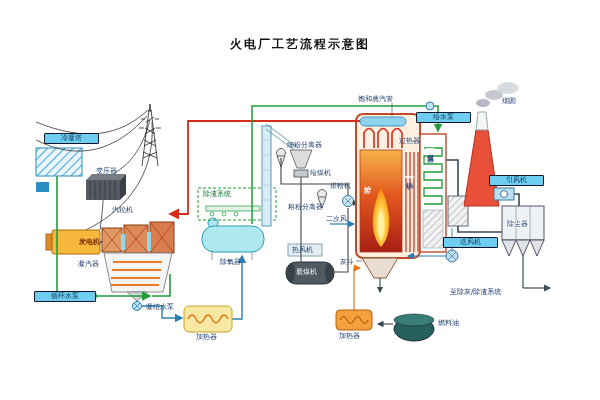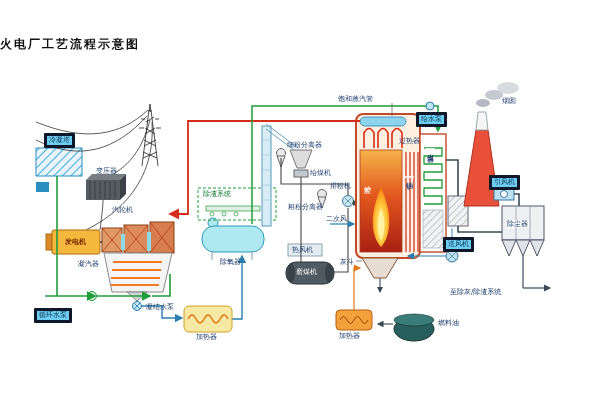--- a/index.html
+++ b/index.html
@@ -1,21 +1,21 @@
 <!DOCTYPE html>
 <html><head>
 <meta charset="utf-8">
 <style>
   html,body{margin:0;padding:0;background:#fff}
   .stage{position:relative;width:600px;height:400px;background:#fff;overflow:hidden;
          font-family:"DejaVu Sans",sans-serif}
-  .title{position:absolute;top:36px;left:0;width:100%;text-align:left;
+  .title{position:absolute;top:36px;left:0;width:100%;text-align:center;
          font-size:12px;font-weight:bold;letter-spacing:2px;color:#111;z-index:4}
   .lbl{position:absolute;font-size:7px;line-height:1.15;color:#1a3a6b;white-space:nowrap;z-index:3}
-  .tag{background:#6fcdf2;border:3px solid #0f172a;color:#06324f;padding:0 2px;line-height:9px;border-radius:1px}
+  .tag{background:#6fcdf2;border:1px solid #0f172a;color:#06324f;padding:0 16px;line-height:9px;border-radius:1px}
   .vert{writing-mode:vertical-rl;text-orientation:upright;letter-spacing:1px}
   .chip{background:rgba(255,255,255,.78);padding:0 1px;border-radius:1px}
   .green{color:#0a7a30}
   .white{color:#fff}
   .dkred{color:#7a2a00;font-weight:bold}
   svg.diagram{position:absolute;left:0;top:0;z-index:1}
 </style>
 </head>
 <body>
 
@@ -244,37 +244,37 @@
     </g>
     <g>
       <ellipse cx="414" cy="329" rx="20" ry="12" fill="#265f5c" stroke="#12312e"></ellipse>
       <ellipse cx="414" cy="320" rx="20" ry="6" fill="#3a7d78" stroke="#12312e" stroke-width=".6"></ellipse>
       <path d="M393,324 H378" stroke="#3a4a55" stroke-width="1.1" fill="none" marker-end="url(#aD)"></path>
     </g>
   </svg>
 
   <div class="lbl tag" style="left:44px;top:133px">冷凝塔</div>
   <div class="lbl" style="left:96px;top:167px">变压器</div>
-  <div class="lbl dkred" style="left:65px;top:238px">发电机</div>
+  <div class="lbl dkred" style="left:79px;top:238px">发电机</div>
   <div class="lbl" style="left:112px;top:206px">汽轮机</div>
   <div class="lbl" style="left:78px;top:260px">凝汽器</div>
-  <div class="lbl tag" style="left:34px;top:308px">循环水泵</div>
+  <div class="lbl tag" style="left:34px;top:291px">循环水泵</div>
   <div class="lbl" style="left:146px;top:303px">凝结水泵</div>
   <div class="lbl" style="left:196px;top:333px">加热器</div>
   <div class="lbl" style="left:220px;top:258px">除氧器</div>
   <div class="lbl green" style="left:203px;top:190px">除渣系统</div>
   <div class="lbl" style="left:287px;top:141px">细粉分离器</div>
   <div class="lbl" style="left:310px;top:169px">给煤机</div>
   <div class="lbl" style="left:330px;top:182px">排粉机</div>
   <div class="lbl" style="left:288px;top:203px">粗粉分离器</div>
   <div class="lbl" style="left:326px;top:215px">二次风</div>
   <div class="lbl white" style="left:296px;top:268px">磨煤机</div>
   <div class="lbl" style="left:292px;top:246px">热风机</div>
   <div class="lbl" style="left:340px;top:258px">灰斗</div>
-  <div class="lbl" style="left:338px;top:95px">饱和蒸汽管</div>
+  <div class="lbl" style="left:358px;top:95px">饱和蒸汽管</div>
   <div class="lbl tag" style="left:416px;top:112px">给水泵</div>
   <div class="lbl" style="left:399px;top:137px">过热器</div>
   <div class="lbl vert white" style="left:363px;top:180px">炉膛</div>
   <div class="lbl vert chip" style="left:404px;top:176px">锅炉</div>
   <div class="lbl vert chip" style="left:425px;top:148px">省煤器</div>
   <div class="lbl tag" style="left:489px;top:175px">引风机</div>
   <div class="lbl chip" style="left:506px;top:220px">除尘器</div>
   <div class="lbl tag" style="left:443px;top:237px">送风机</div>
   <div class="lbl" style="left:502px;top:97px">烟囱</div>
   <div class="lbl" style="left:450px;top:288px">至除灰/除渣系统</div>

